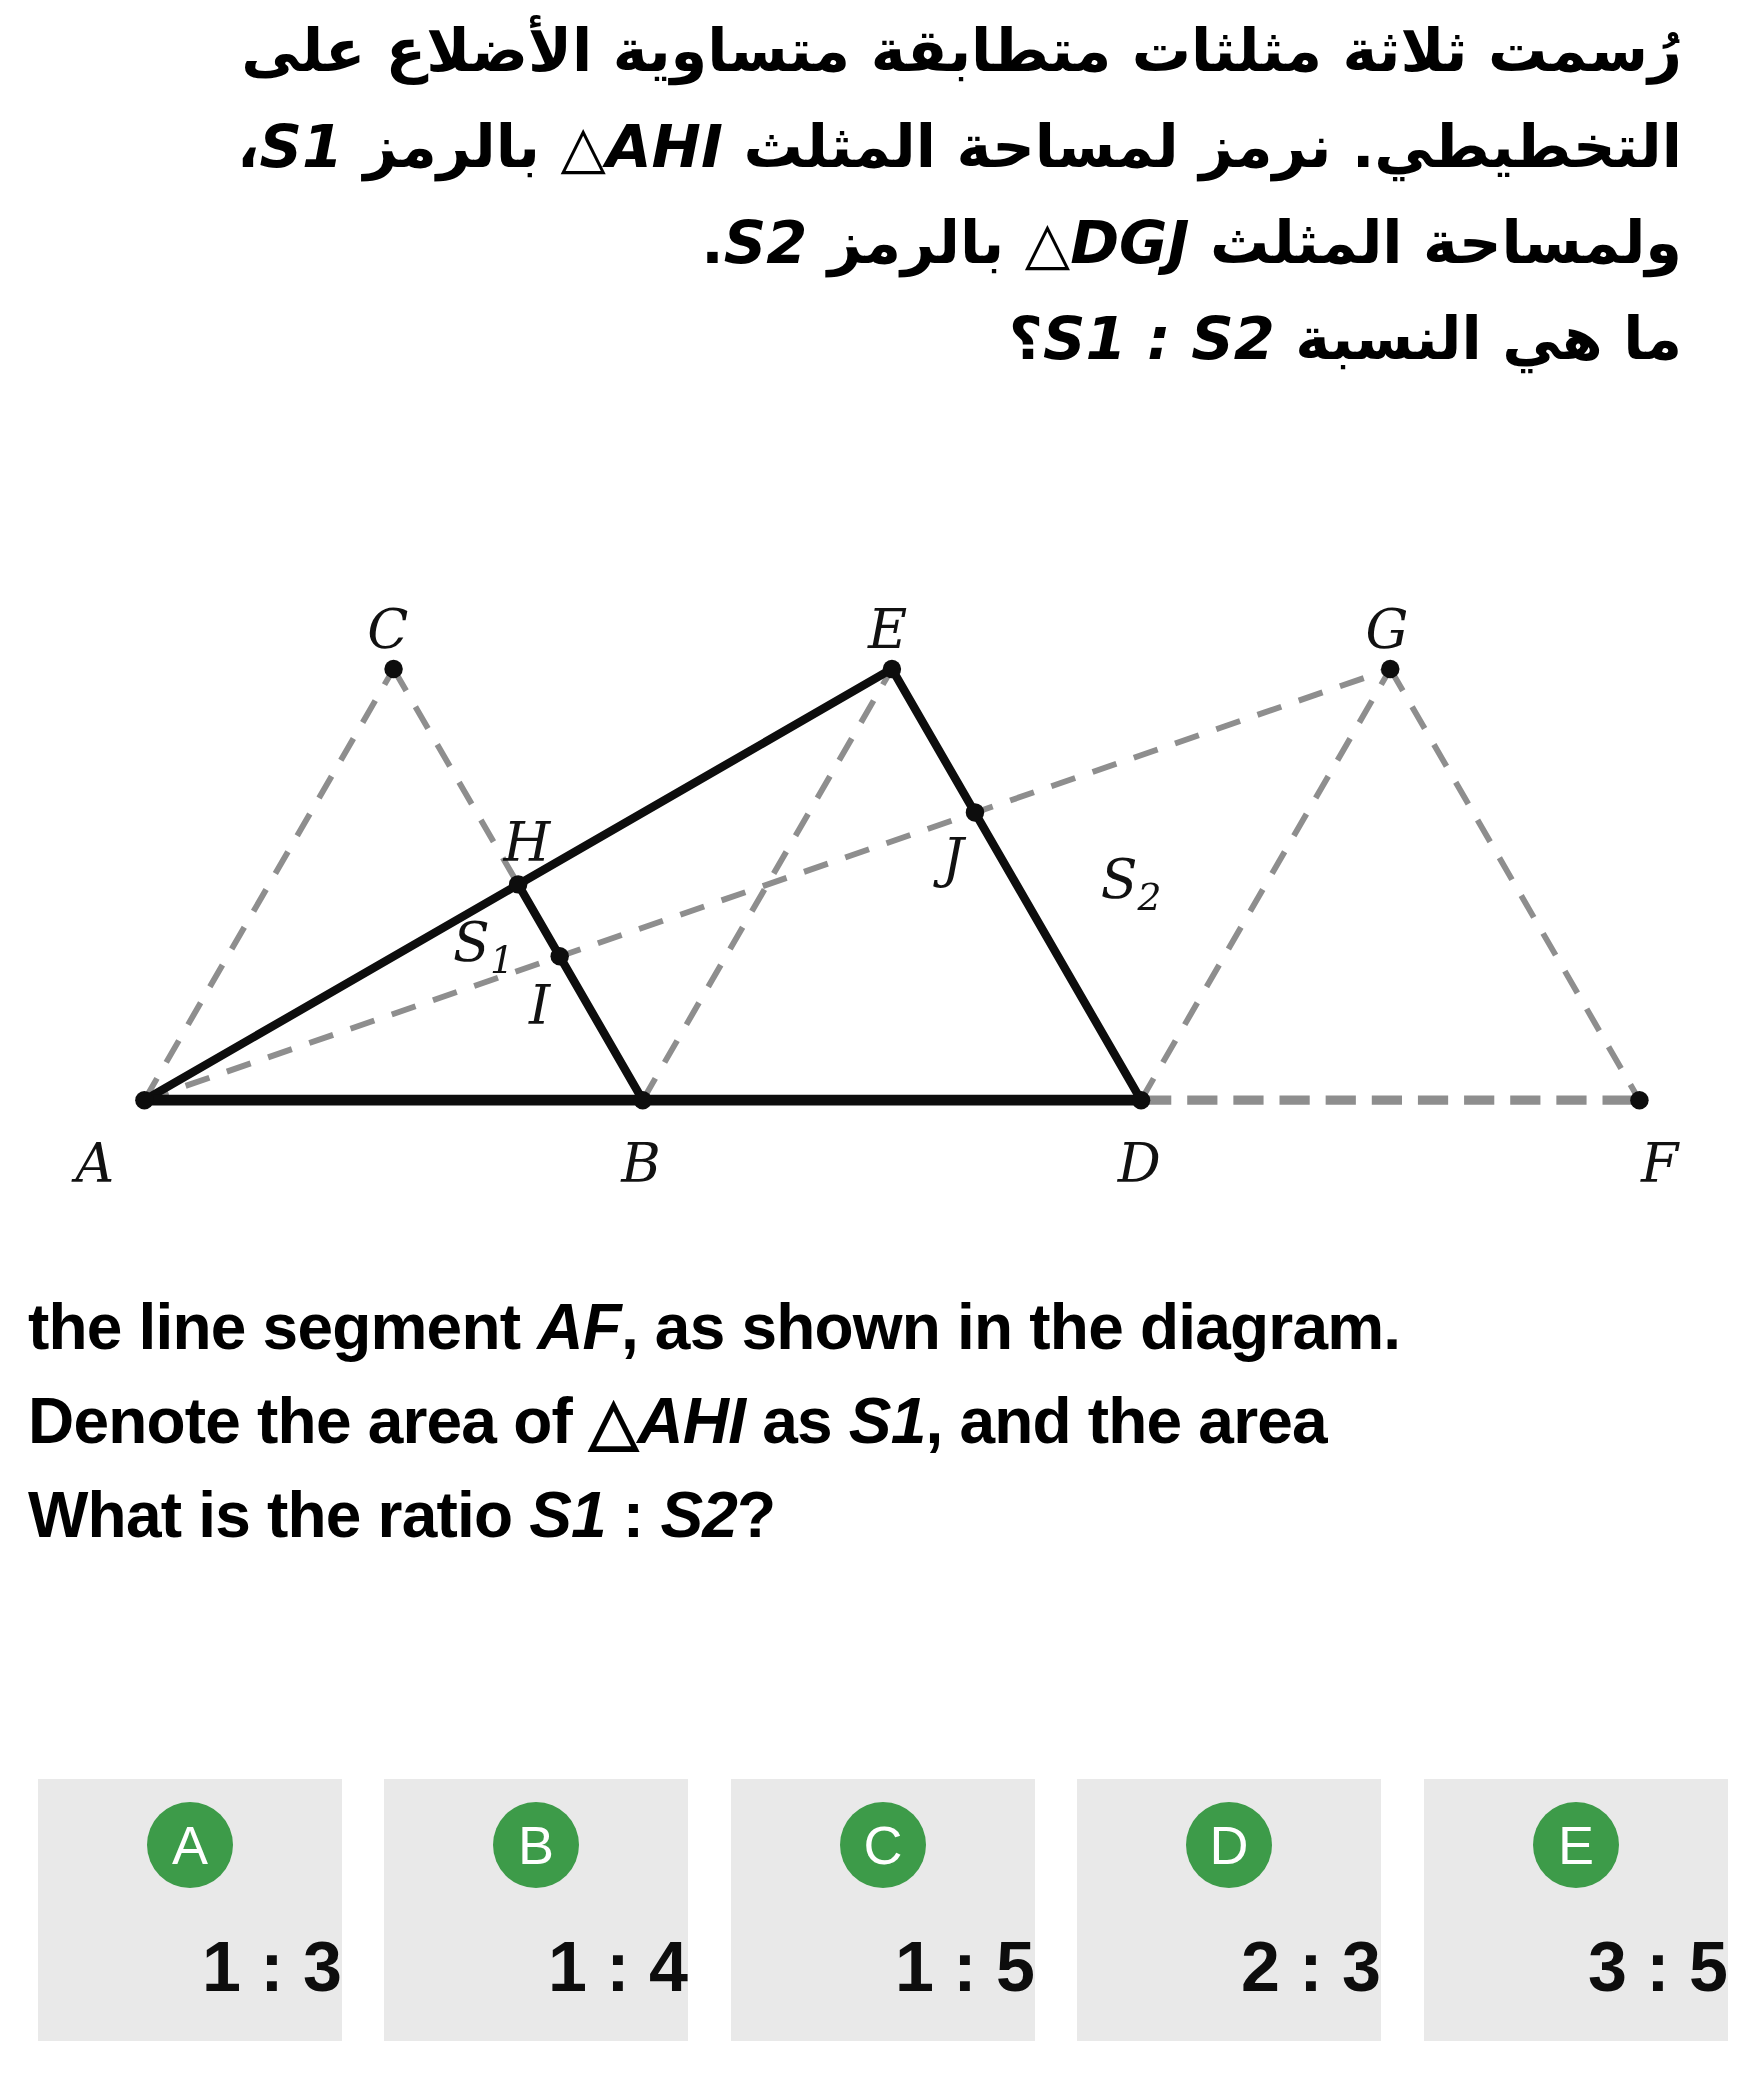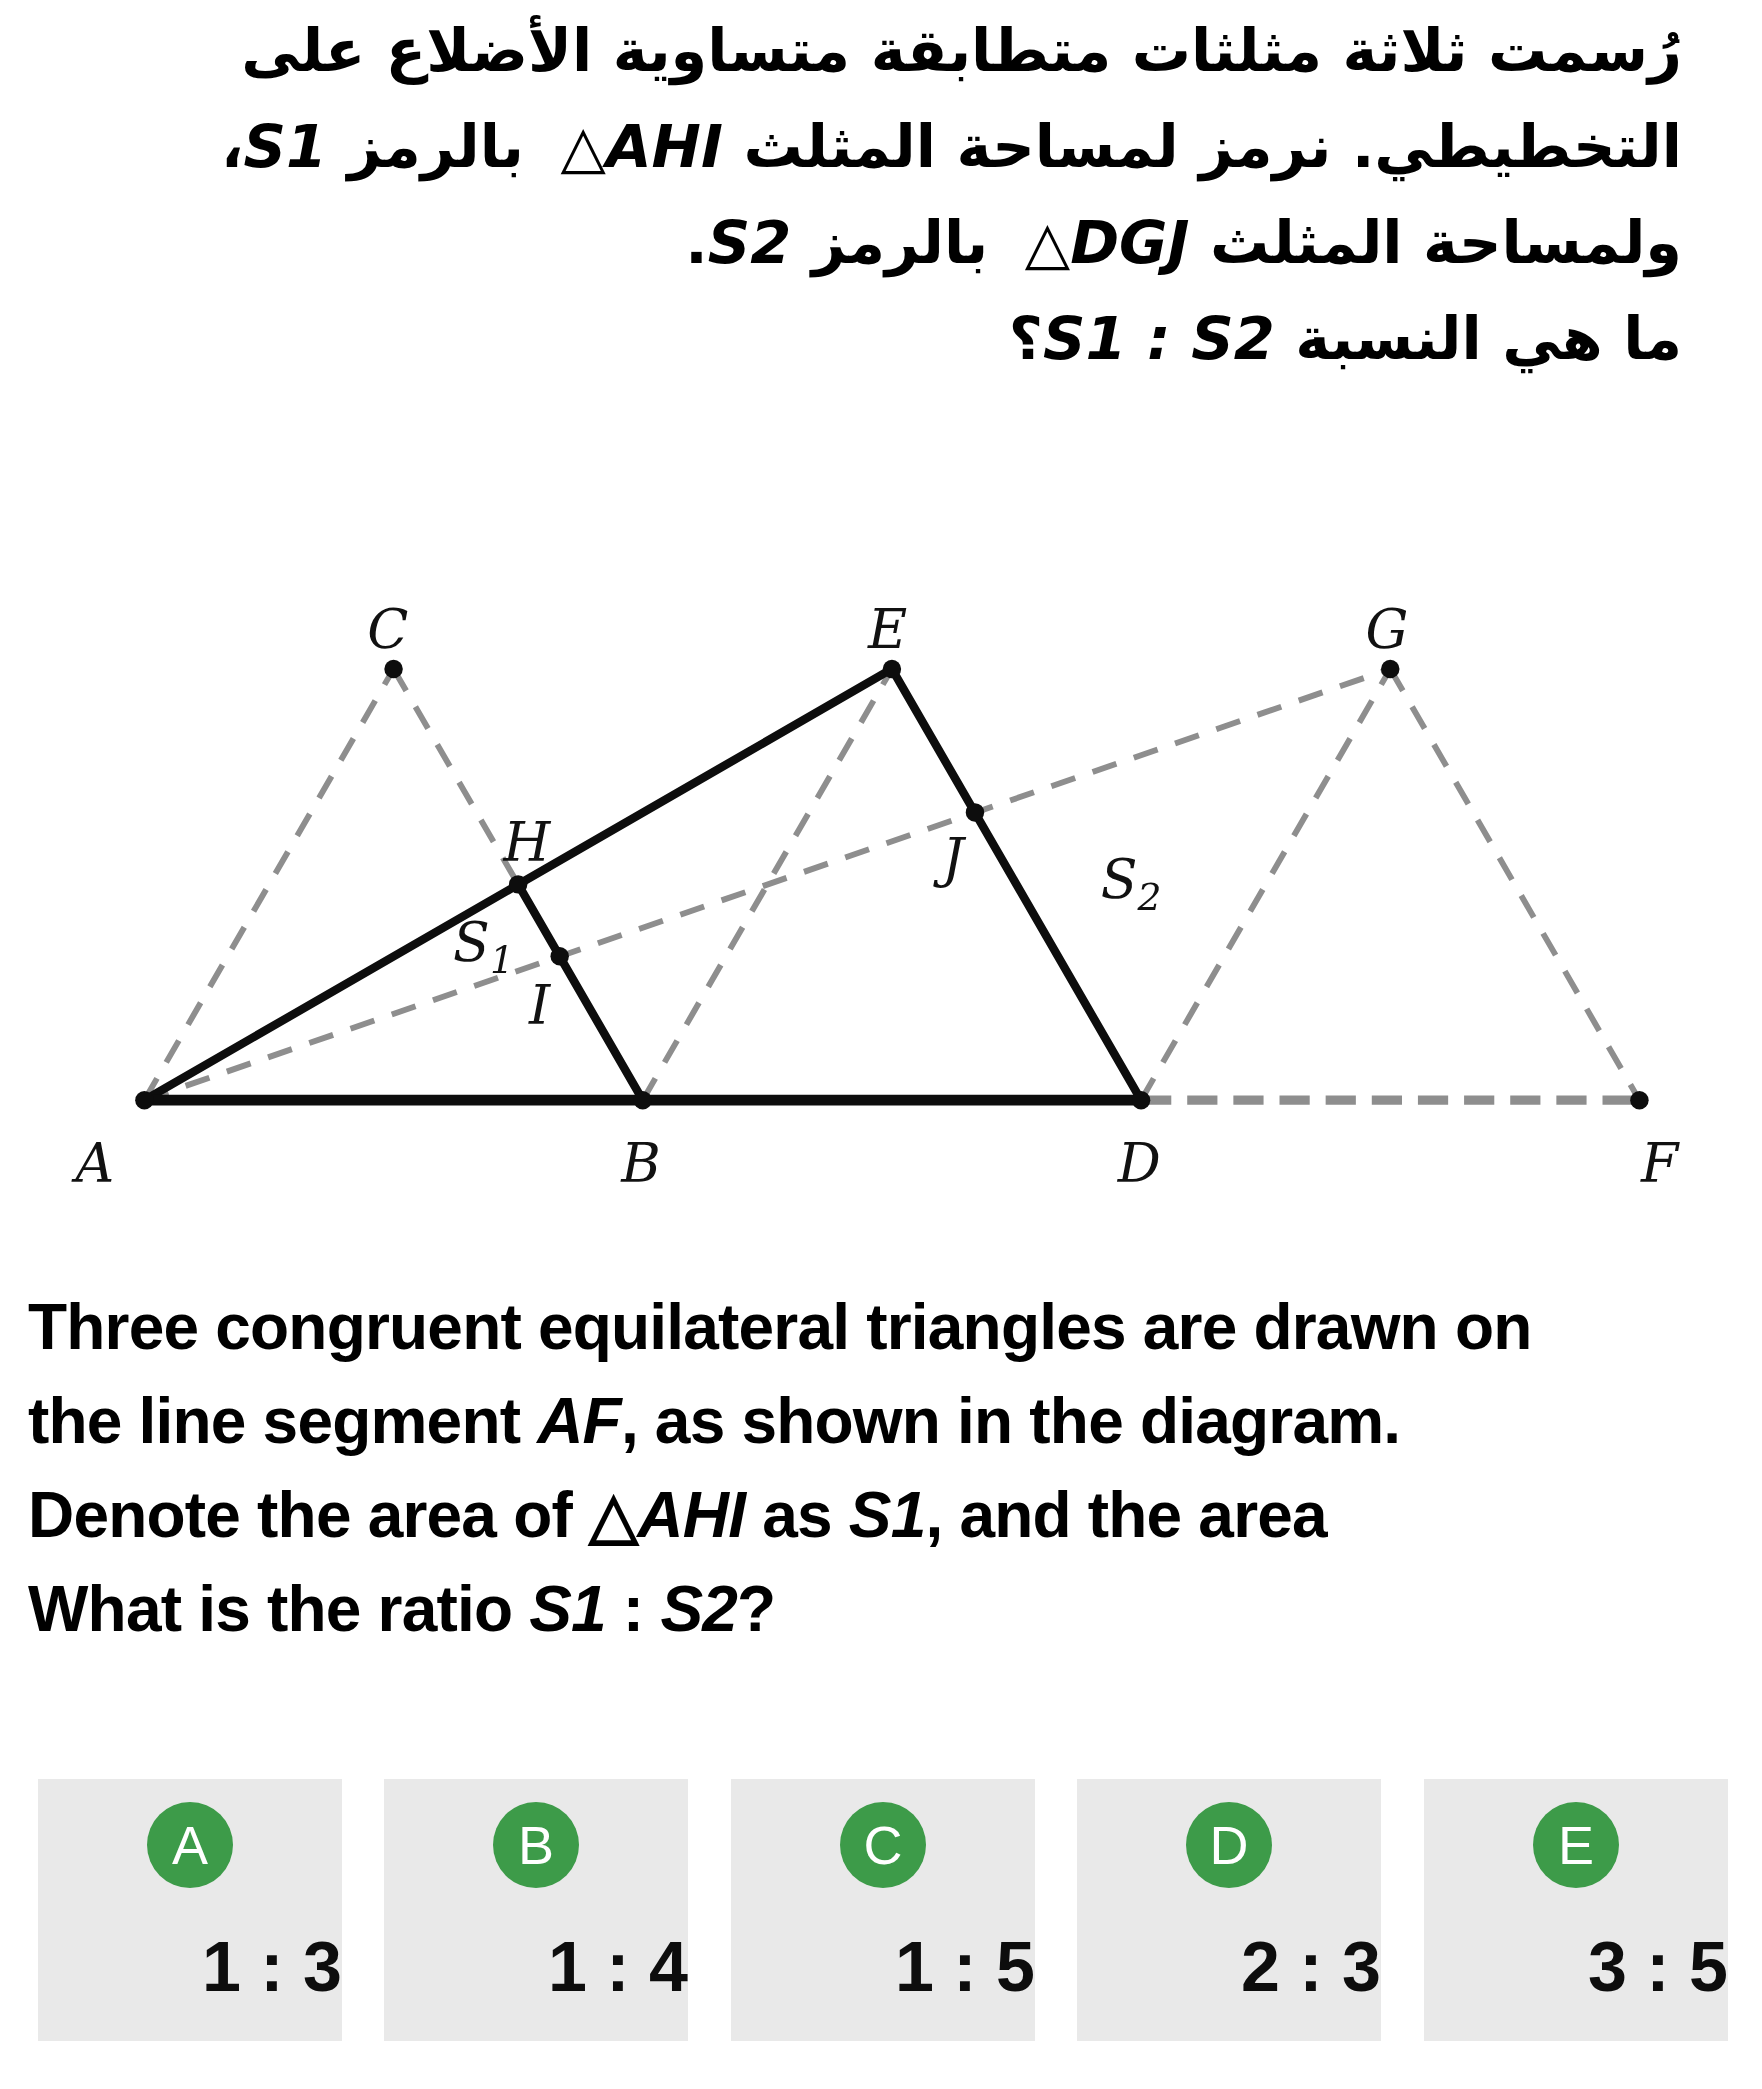--- a/index.html
+++ b/index.html
@@ -10,21 +10,21 @@
   
   .arabic{
     position:absolute;top:3.4px;right:80px;left:58px;
     direction:rtl;text-align:right;
     font-family:"DejaVu Sans",sans-serif;
     font-weight:700;font-size:59px;line-height:96px;
     color:#000;
   }
   .ar-line{white-space:nowrap;}
   .ar-lat{font-style:italic;direction:ltr;unicode-bidi:isolate;}
-  .ltr-run{direction:ltr;unicode-bidi:isolate;margin-left:16px;}
+  .ltr-run{direction:ltr;unicode-bidi:isolate;}
   .ltr-run .tri{font-style:normal;}
   .ltr-run .lat-in{font-style:italic;}
   
   .diagram{position:absolute;top:554px;left:0;width:1762px;height:646px;}
   .diagram text{
     font-family:"DejaVu Serif",serif;font-style:italic;
     font-size:64px;fill:#111;
   }
   .diagram .sub{font-size:45px;}
   
@@ -106,21 +106,20 @@
     <text x="1978" y="748">F</text>
     <text x="628" y="366">H</text>
     <text x="643" y="560">I</text>
     <text x="1136" y="385">J</text>
   </g>
   <text x="540" y="485"><tspan>S</tspan><tspan class="sub" dy="14">1</tspan></text>
   <text x="1312" y="410"><tspan>S</tspan><tspan class="sub" dy="14">2</tspan></text>
 </svg>
 
 <div class="english">
-  <div class="en-line"><span>Three congruent equilateral triangles are drawn on</span></div>
   <div class="en-line"><span>the line segment </span><span class="en-it">AF</span><span>, as shown in the diagram.</span></div>
   <div class="en-line"><span>Denote the area of </span><span class="en-tri">△</span><span class="en-it">AHI</span><span> as </span><span class="en-it">S1</span><span>, and the area</span></div>
   <div class="en-line"><span>What is the ratio </span><span class="en-it">S1</span><span> : </span><span class="en-it">S2</span><span>?</span></div>
 </div>
 
 <div>
   <div class="card c0">
     <div class="circ" style="background:#3d9b49">
         <span>A</span>
       </div>

